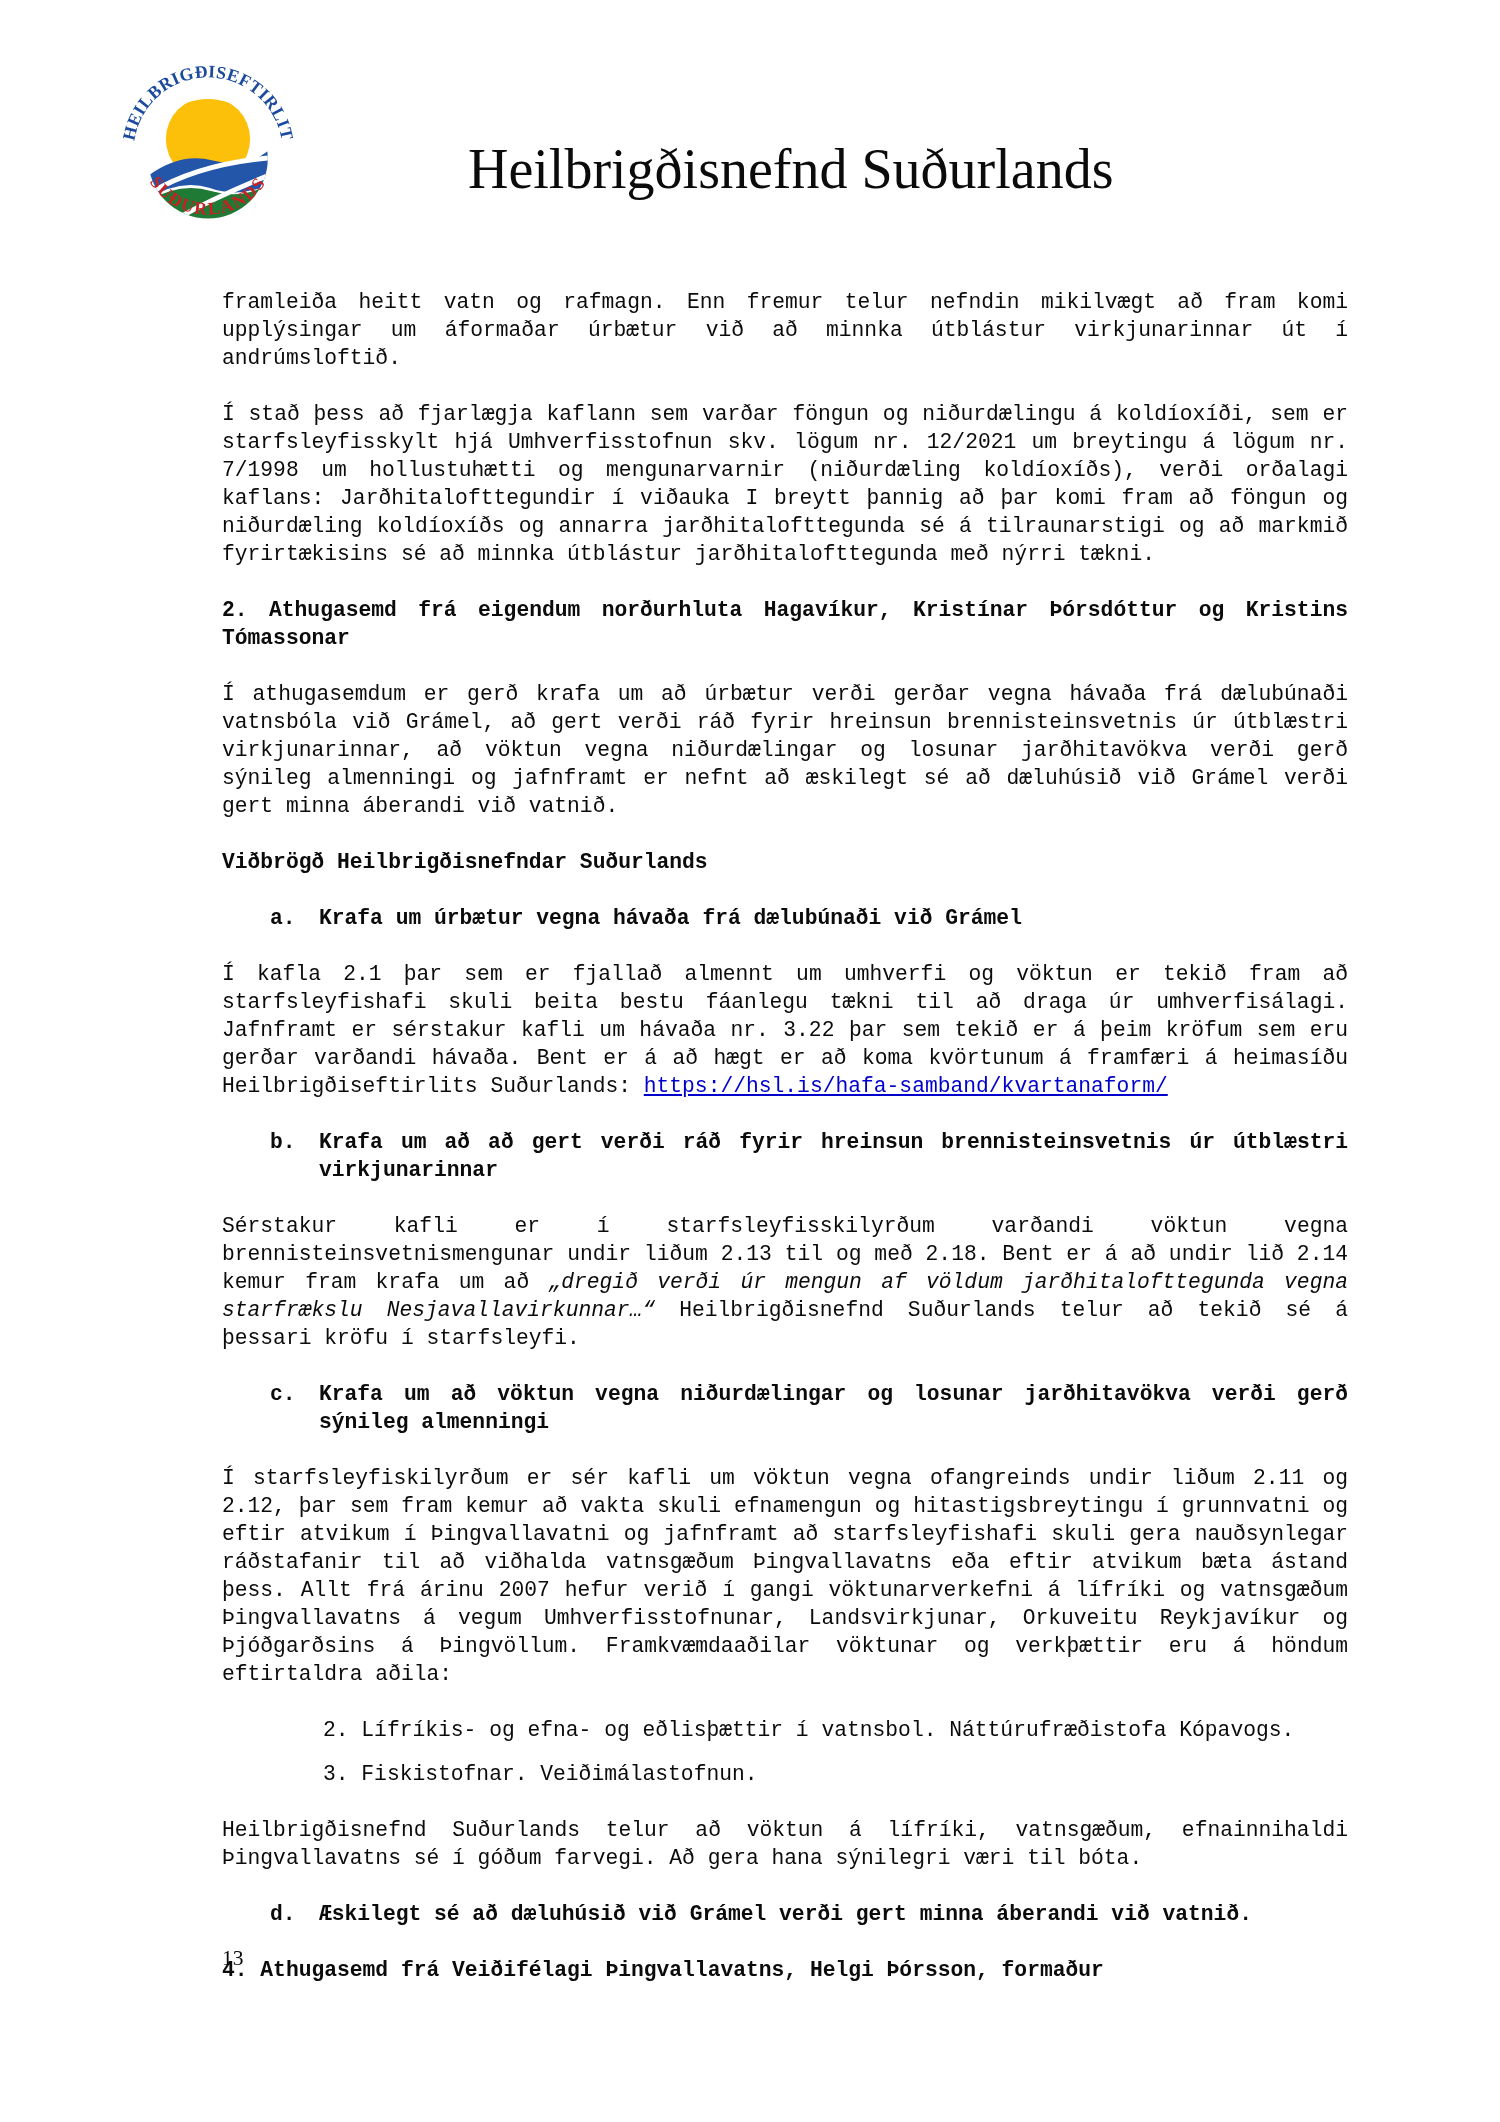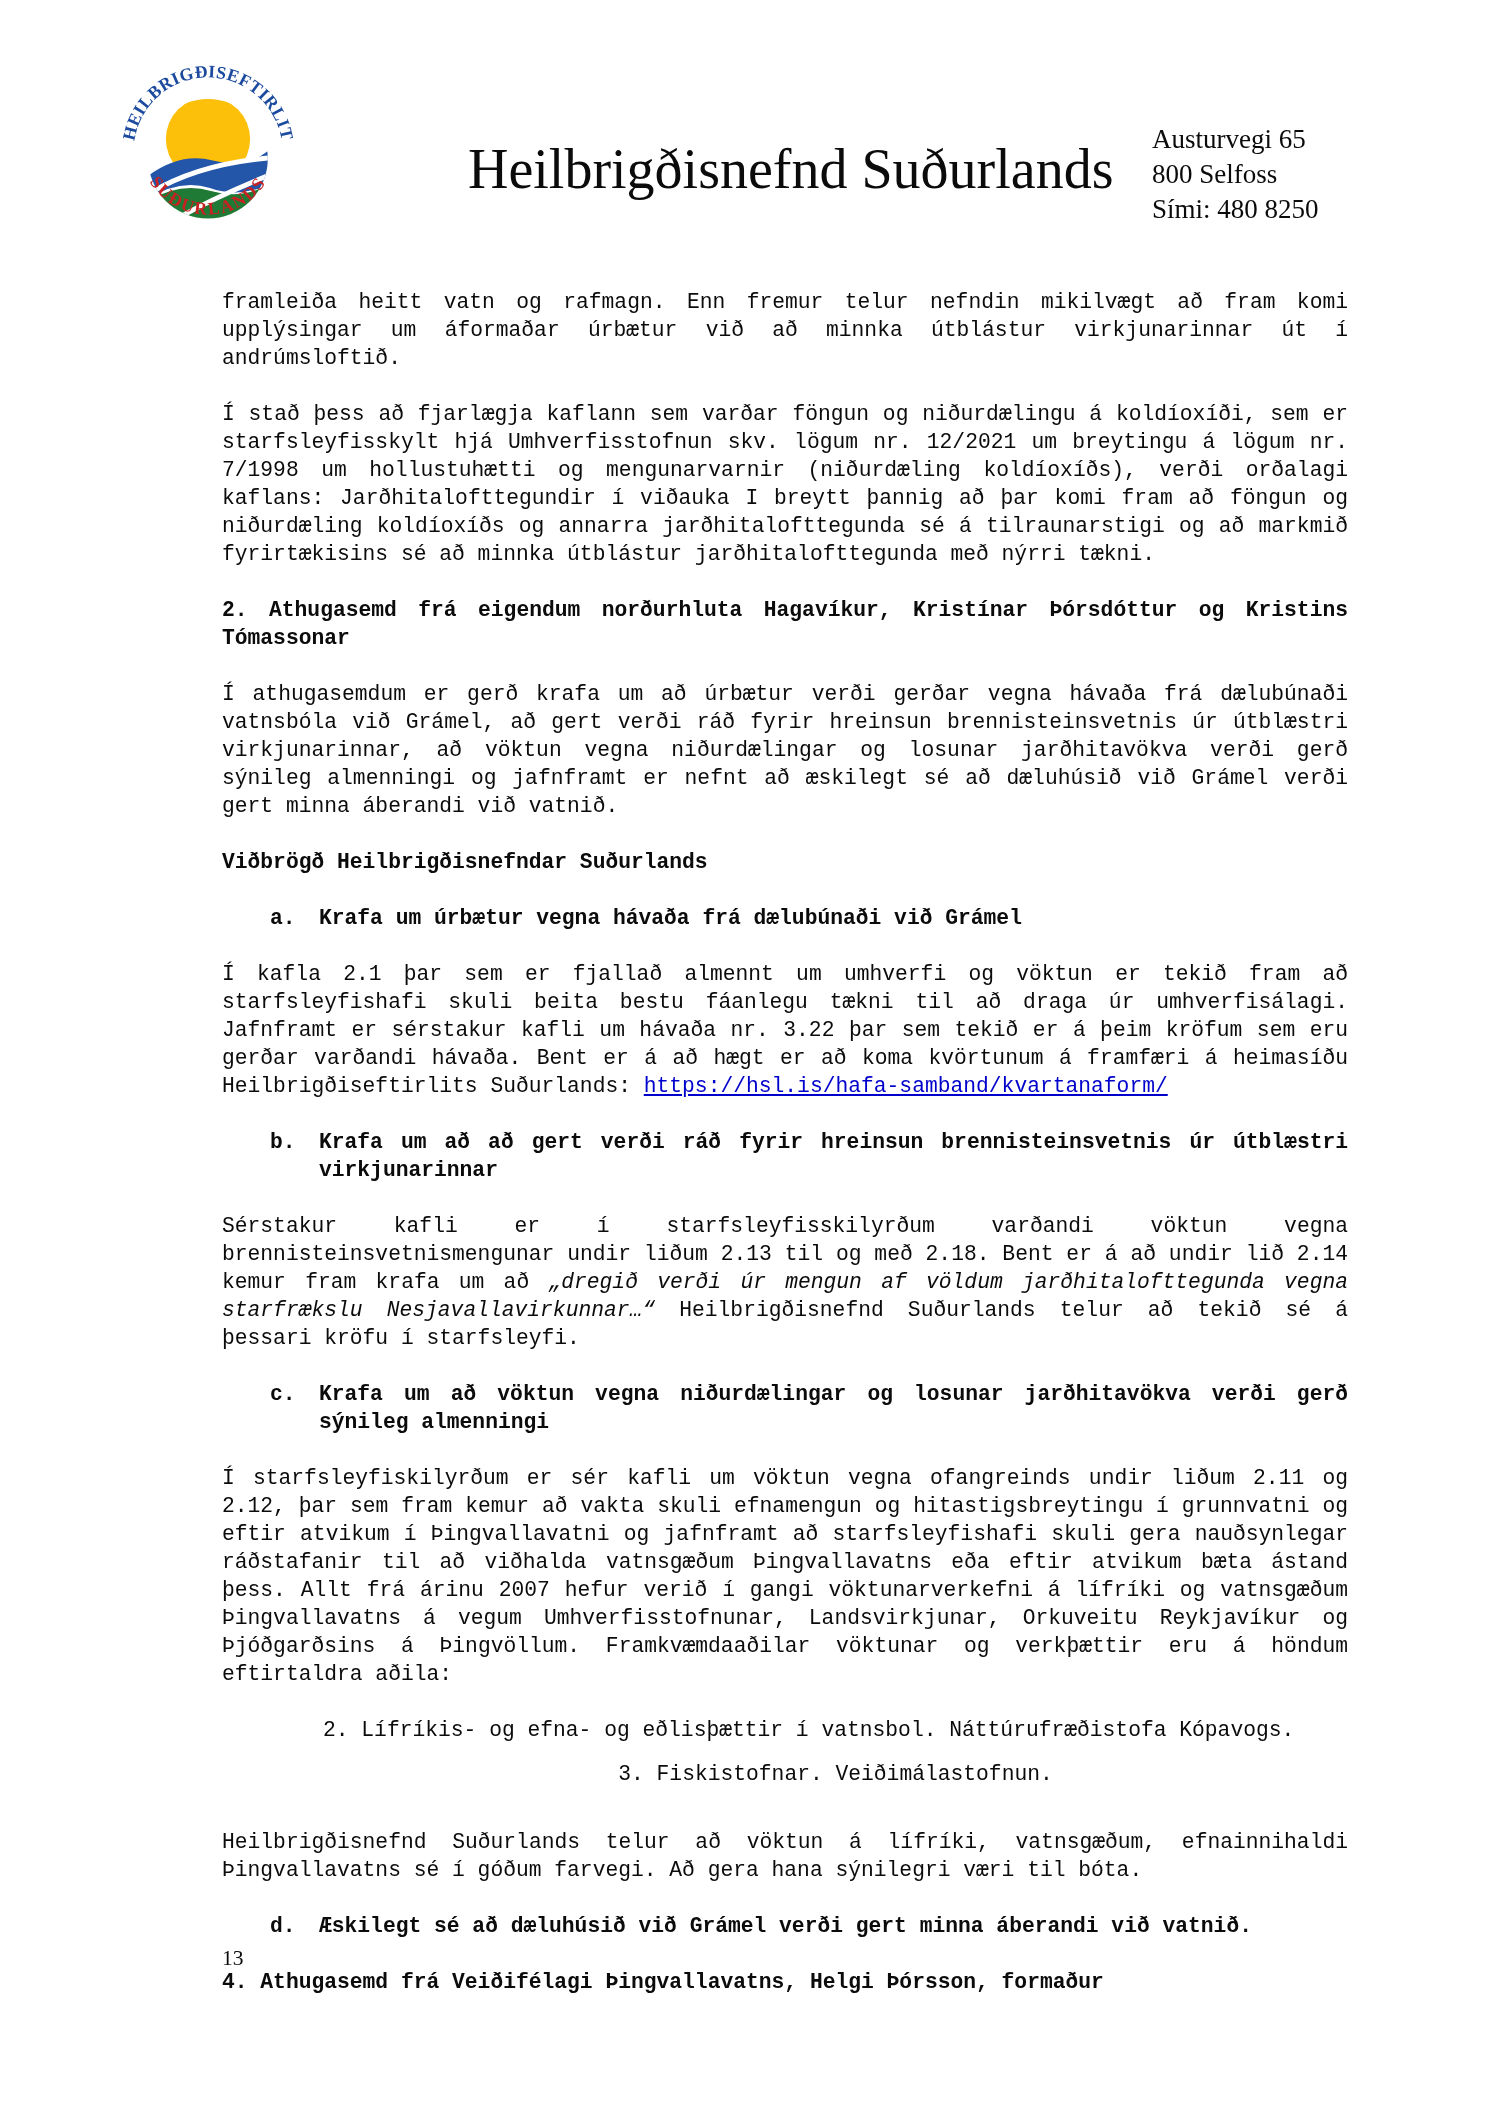--- a/index.html
+++ b/index.html
@@ -28,21 +28,21 @@
     font-size:21.3px;line-height:28px;
     text-align:justify;
   }
   .content > *{margin:0 0 28px 0;font-family:Liberation Mono, monospace;}
   p{margin:0;}
   .heading{font-weight:bold;}
   .sub-item{display:flex;font-weight:bold;}
   .sub-marker{flex:none;margin-left:48px;width:49px;}
   .sub-title{flex:1;text-align:justify;}
   .num-item{margin:0 0 16px 101px;text-align:left;}
-  .num-item.last{margin-bottom:40px;text-align:center;}
+  .num-item.last{margin-bottom:28px;}
   a.doc-link{color:#0000cc;text-decoration:underline;cursor:pointer;}
   .quote-italic{font-style:italic;}
   .page-number{
     position:absolute;left:222px;top:1946px;width:1126px;
     font-size:21.5px;
   }
 </style>
 </head>
 <body>
 
@@ -67,25 +67,20 @@
     <text font-size="18" font-weight="bold" fill="#1b4a9e" letter-spacing="0.5" font-family="Liberation Serif, DejaVu Serif, serif">
       <textPath href="#arcTop" startOffset="50%" text-anchor="middle">HEILBRIGÐISEFTIRLIT</textPath>
     </text>
     <text font-size="18" font-weight="bold" fill="#c82121" letter-spacing="2" font-family="Liberation Serif, DejaVu Serif, serif">
       <textPath href="#arcBot" startOffset="50%" text-anchor="middle">SUÐURLANDS</textPath>
     </text>
   </svg>
 
   <div class="org-title">Heilbrigðisnefnd Suðurlands</div>
 
-  <div class="address">
-    <div>Austurvegi 65</div>
-    <div>800 Selfoss</div>
-    <div>Sími: 480 8250</div>
-  </div>
 
   <div class="content">
 
     <p>framleiða heitt vatn og rafmagn. Enn fremur telur nefndin mikilvægt að fram komi upplýsingar um áformaðar úrbætur við að minnka útblástur virkjunarinnar út í andrúmsloftið.</p>
 
     <p>Í stað þess að fjarlægja kaflann sem varðar föngun og niðurdælingu á koldíoxíði, sem er starfsleyfisskylt hjá Umhverfisstofnun skv. lögum nr. 12/2021 um breytingu á lögum nr. 7/1998 um hollustuhætti og mengunarvarnir (niðurdæling koldíoxíðs), verði orðalagi kaflans: Jarðhitalofttegundir í viðauka I breytt þannig að þar komi fram að föngun og niðurdæling koldíoxíðs og annarra jarðhitalofttegunda sé á tilraunarstigi og að markmið fyrirtækisins sé að minnka útblástur jarðhitalofttegunda með nýrri tækni.</p>
 
     <p class="heading">2. Athugasemd frá eigendum norðurhluta Hagavíkur, Kristínar Þórsdóttur og Kristins Tómassonar</p>
 
     <p>Í athugasemdum er gerð krafa um að úrbætur verði gerðar vegna hávaða frá dælubúnaði vatnsbóla við Grámel, að gert verði ráð fyrir hreinsun brennisteinsvetnis úr útblæstri virkjunarinnar, að vöktun vegna niðurdælingar og losunar jarðhitavökva verði gerð sýnileg almenningi og jafnframt er nefnt að æskilegt sé að dæluhúsið við Grámel verði gert minna áberandi við vatnið.</p>

